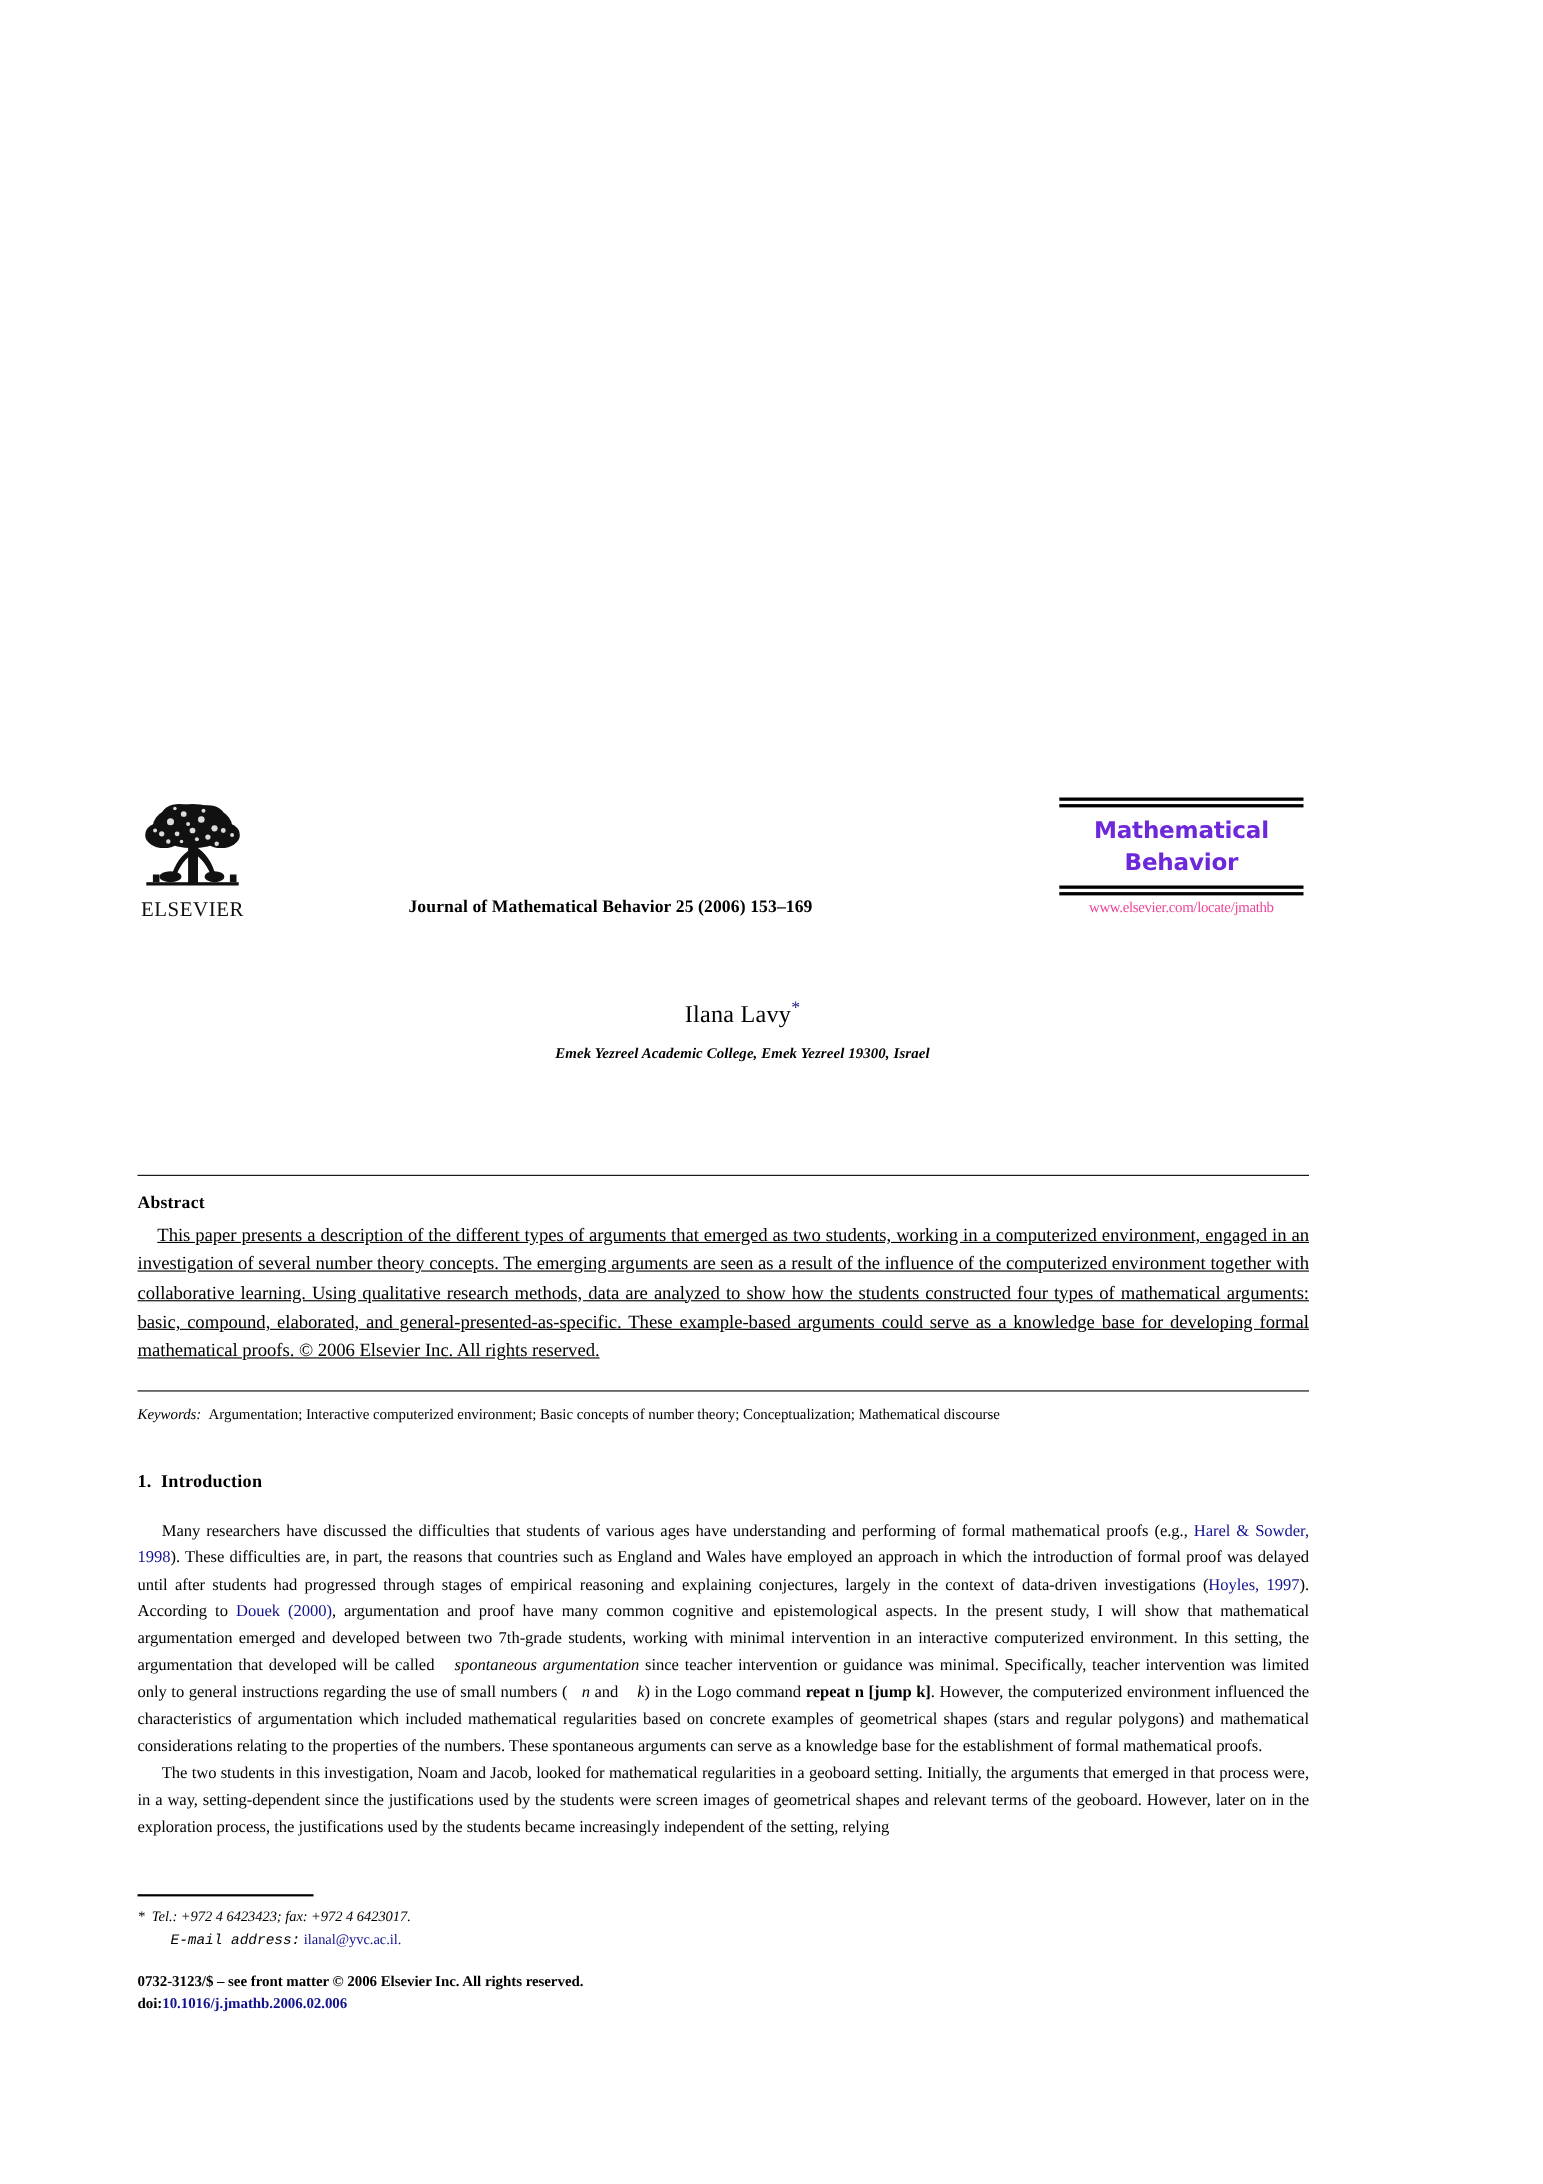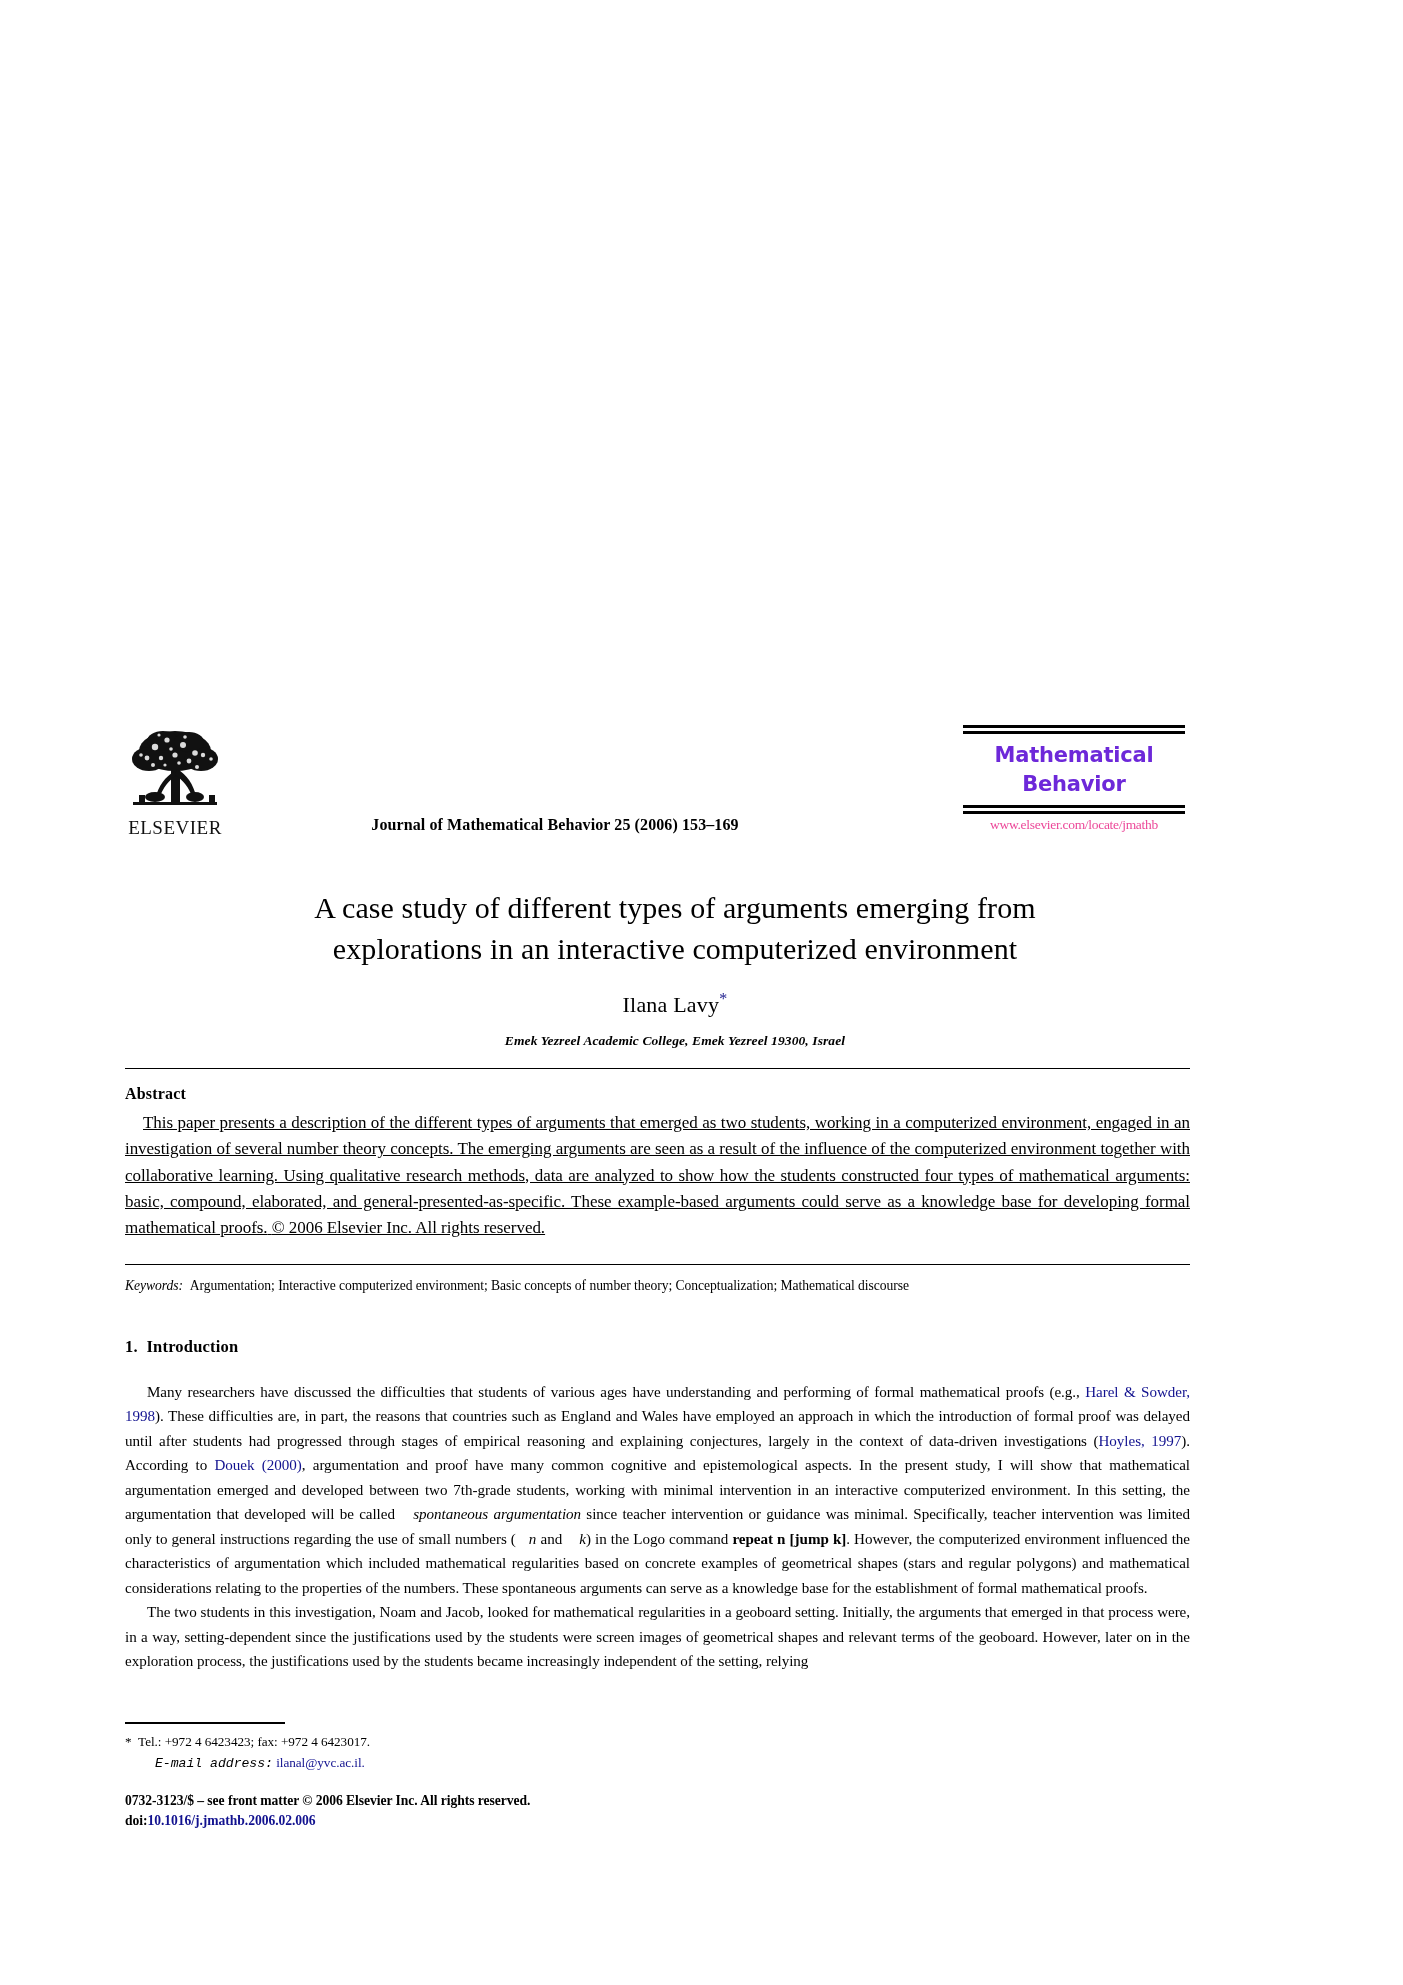--- a/index.html
+++ b/index.html
@@ -202,21 +202,21 @@
   }
   .footnote {
     position: absolute;
     left: 125px;
     top: 1732px;
     width: 800px;
     font-size: 13.2px;
     line-height: 1.58;
     letter-spacing: -0.05px;
   }
-  .footnote .fn-line { padding-left: 14px; text-indent: -14px; }
+  .footnote .fn-line { padding-left: 14px; text-indent: -14px; font-style: italic; }
   .footnote .fn-email { padding-left: 30px; }
   .footnote .fn-email i { font-style: italic; font-family: Liberation Mono, monospace; }
   .link { color: #12128f; }
 
   .imprint {
     position: absolute;
     left: 125px;
     top: 1791px;
     width: 800px;
     font-size: 13.6px;
@@ -279,24 +279,20 @@
     <div class="jmathb-logo">
       <div class="rule-double-top"></div>
       <div class="jtitle">Mathematical</div>
       <div class="jtitle">Behavior</div>
       <div class="rule-double-bot"></div>
       <div class="jurl">www.elsevier.com/locate/jmathb</div>
     </div>
   </div>
 
   <div class="titleblock">
-    <h1 class="paper-title">
-      <span>A case study of different types of arguments emerging from</span><br>
-      <span>explorations in an interactive computerized environment</span>
-    </h1>
     <div class="author"><span>Ilana Lavy</span><sup>*</sup></div>
     <div class="affiliation">Emek Yezreel Academic College, Emek Yezreel 19300, Israel</div>
   </div>
 
   <hr class="hr-thin abstract-rule-top">
   <div class="abstract-head">Abstract</div>
   <div class="abstract-body">
     <p><span>This paper presents a description of the different types of arguments that emerged as two students, working in a computerized environment, engaged in an investigation of several number theory concepts. The emerging arguments are seen as a result of the influence of the computerized environment together with collaborative learning. Using qualitative research methods, data are analyzed to show how the students constructed four types of mathematical arguments: basic, compound, elaborated, and general-presented-as-specific. These example-based arguments could serve as a knowledge base for developing formal mathematical proofs.</span>
     <span>© 2006 Elsevier Inc. All rights reserved.</span></p>
   </div>

